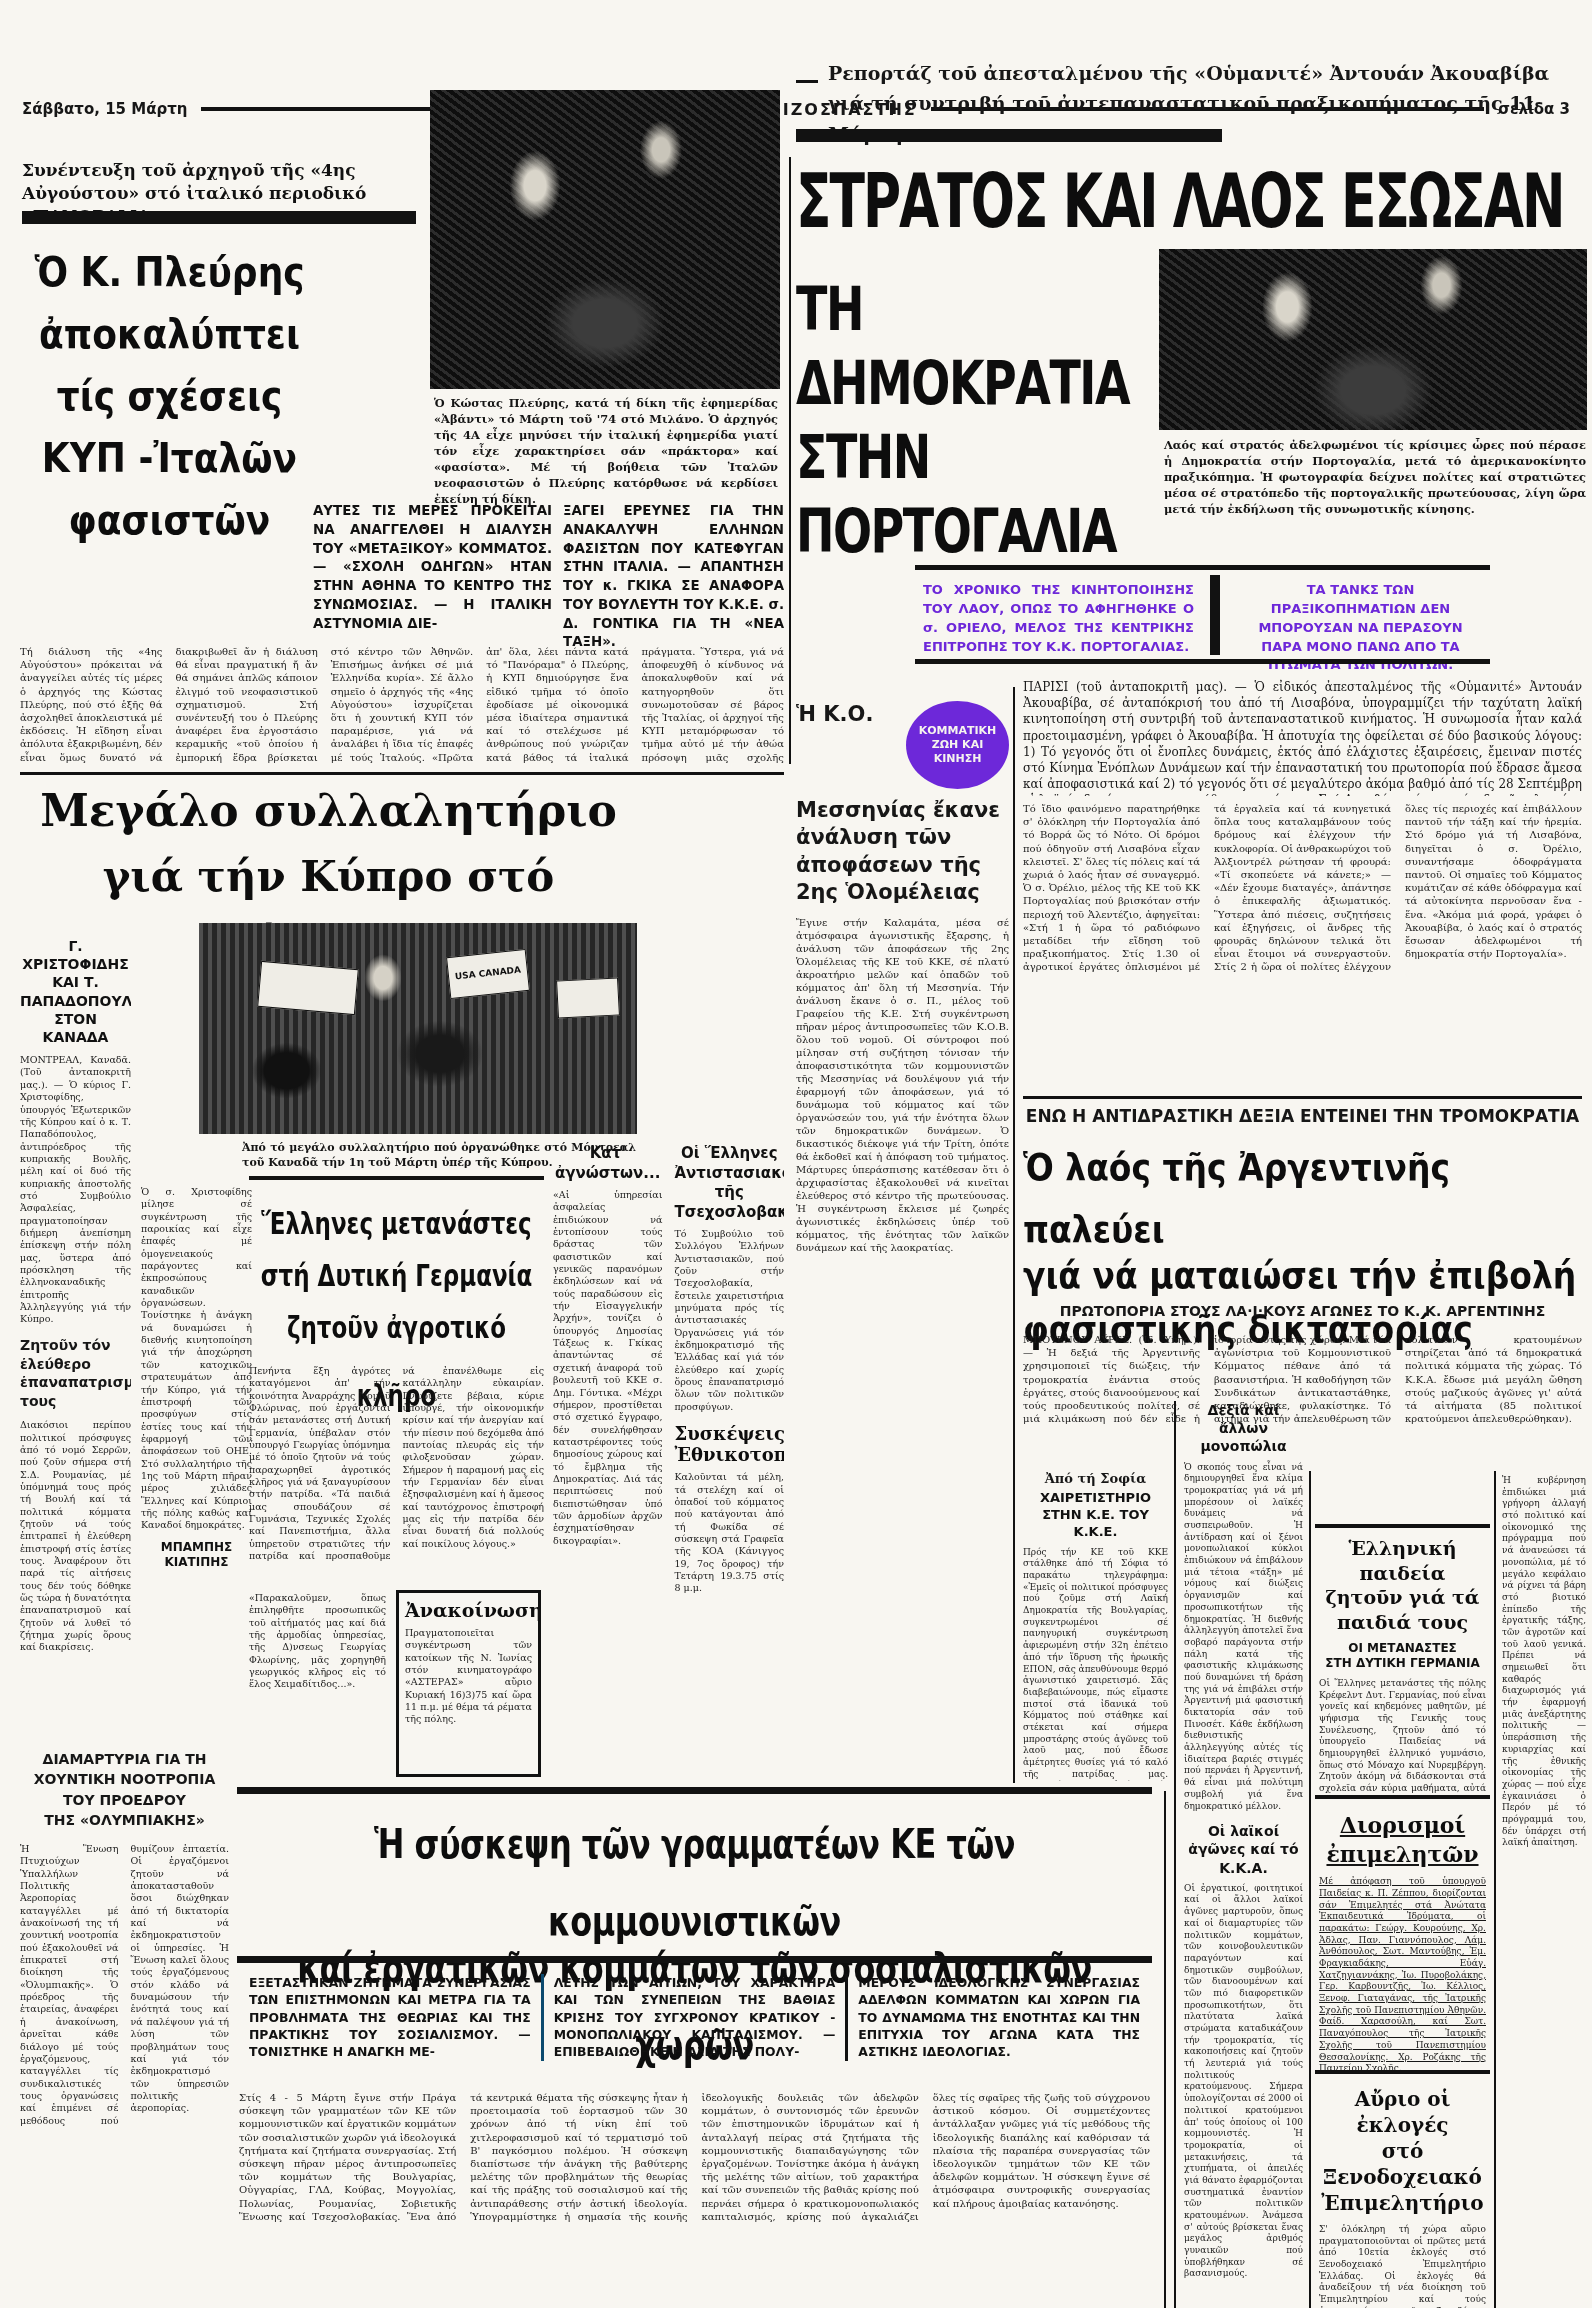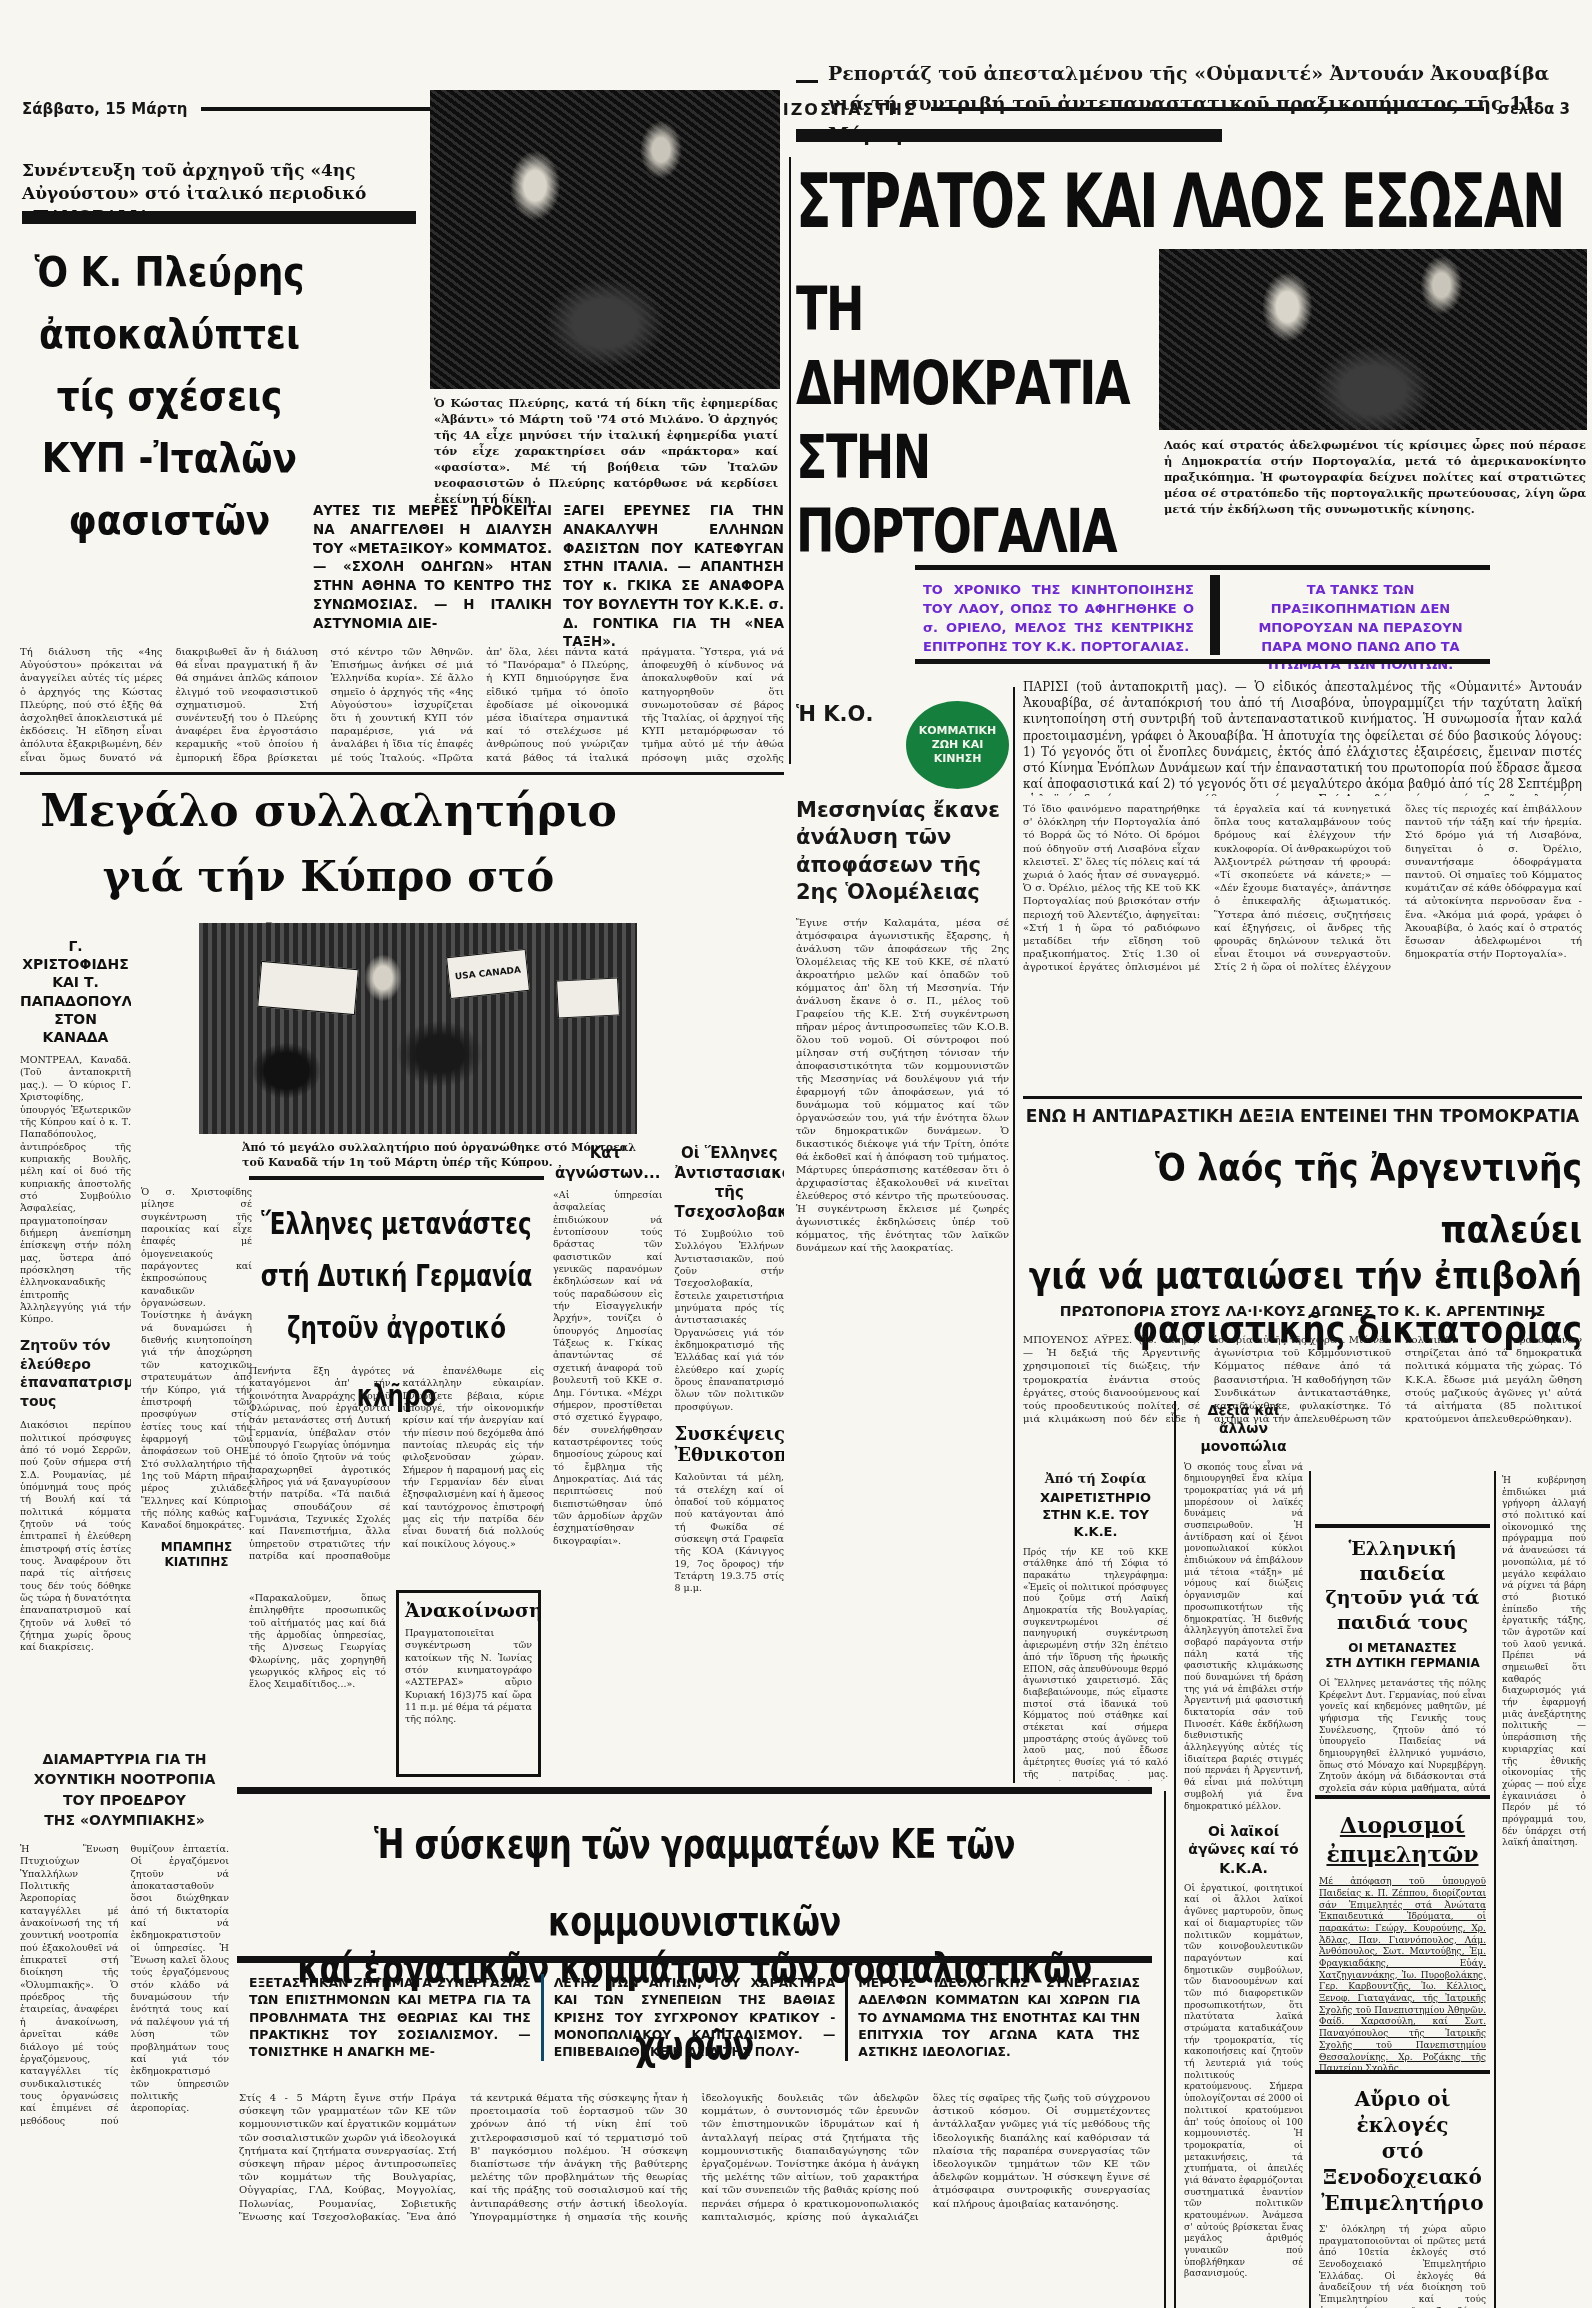--- a/index.html
+++ b/index.html
@@ -22,21 +22,21 @@
      repeating-linear-gradient(37deg, #2c2c2c 0 3px, #0e0e0e 3px 7px);
      background-color:#141414;}
   .photo2{background:
      radial-gradient(50px 40px at 20% 70%, #111 0 45%, rgba(0,0,0,0) 70%),
      radial-gradient(60px 46px at 55% 62%, #191919 0 40%, rgba(0,0,0,0) 72%),
      radial-gradient(30px 38px at 42% 26%, #d5d1c6 0 30%, rgba(0,0,0,0) 62%),
      repeating-linear-gradient(90deg, #4f4f4f 0 4px, #262626 4px 9px);
      background-color:#303030;}
   .sign{position:absolute;background:#efede6;border:1px solid #111;color:#111;
         font:700 9px/1.1 "DejaVu Sans", sans-serif;display:flex;align-items:center;justify-content:center;text-align:center;}
-  .badge{float:right;width:103px;height:88px;background:#15803d;border-radius:50%;color:#f6f4ee;
+  .badge{float:right;width:103px;height:88px;background:#6d28d9;border-radius:50%;color:#f6f4ee;
          display:flex;flex-direction:column;align-items:center;justify-content:center;
          font:700 11px/1.25 "DejaVu Sans", sans-serif;margin:0 0 8px 8px;text-align:center;}
   .cap{font:700 11.4px/1.4 "DejaVu Serif", serif;text-align:justify;color:#141414;}
   .byline{font:700 12px/1.3 "DejaVu Sans", sans-serif;text-align:center;color:#111;}
 </style>
 </head>
 <body>
 
 <div id="page">
 
@@ -143,21 +143,21 @@
     <div class="shc" style="font-size:15px;margin-bottom:6px;">Κατ' ἀγνώστων...</div>
     <div class="btxt-sm" style="font-size:9.5px;margin-bottom:10px;">«Αἱ ὑπηρεσίαι ἀσφαλείας ἐπιδιώκουν νά ἐντοπίσουν τούς δράστας τῶν φασιστικῶν καί γενικῶς παρανόμων ἐκδηλώσεων καί νά τούς παραδώσουν εἰς τήν Εἰσαγγελικήν Ἀρχήν», τονίζει ὁ ὑπουργός Δημοσίας Τάξεως κ. Γκίκας ἀπαντώντας σέ σχετική ἀναφορά τοῦ βουλευτῆ τοῦ ΚΚΕ σ. Δημ. Γόντικα. «Μέχρι σήμερον, προστίθεται στό σχετικό ἔγγραφο, δέν συνελήφθησαν καταστρέφοντες τούς δημοσίους χώρους καί τό ἔμβλημα τῆς Δημοκρατίας. Διά τάς περιπτώσεις πού διεπιστώθησαν ὑπό τῶν ἁρμοδίων ἀρχῶν ἐσχηματίσθησαν δικογραφίαι».</div>
     <div class="shc" style="font-size:15px;margin:6px 0;">Οἱ Ἕλληνες Ἀντιστασιακοί τῆς Τσεχοσλοβακίας</div>
     <div class="btxt-sm" style="font-size:9.5px;margin-bottom:10px;">Τό Συμβούλιο τοῦ Συλλόγου Ἑλλήνων Ἀντιστασιακῶν, πού ζοῦν στήν Τσεχοσλοβακία, ἔστειλε χαιρετιστήρια μηνύματα πρός τίς ἀντιστασιακές Ὀργανώσεις γιά τόν ἐκδημοκρατισμό τῆς Ἑλλάδας καί γιά τόν ἐλεύθερο καί χωρίς ὅρους ἐπαναπατρισμό ὅλων τῶν πολιτικῶν προσφύγων.</div>
     <div class="serifhead" style="font-size:18px;text-align:center;margin:6px 0;">Συσκέψεις Ἐθνικοτοπικῶν</div>
     <div class="btxt-sm" style="font-size:9.5px;">Καλοῦνται τά μέλη, τά στελέχη καί οἱ ὀπαδοί τοῦ κόμματος πού κατάγονται ἀπό τή Φωκίδα σέ σύσκεψη στά Γραφεῖα τῆς ΚΟΑ (Κάνιγγος 19, 7ος ὄροφος) τήν Τετάρτη 19.3.75 στίς 8 μ.μ.</div>
   </div>
 
   <div class="abs rule" style="left:1023px;top:1096px;width:559px;height:3px;"></div>
   <div class="abs" style="left:1023px;top:1106px;width:559px;text-align:center;font:700 17px 'DejaVu Sans', sans-serif;">ΕΝΩ Η ΑΝΤΙΔΡΑΣΤΙΚΗ ΔΕΞΙΑ ΕΝΤΕΙΝΕΙ ΤΗΝ ΤΡΟΜΟΚΡΑΤΙΑ</div>
-  <div class="abs" style="left:1023px;top:1136px;width:559px;text-align:right;">
+  <div class="abs" style="left:1023px;top:1136px;width:559px;text-align:left;">
     <div class="display" style="white-space:normal;font-size:33px;line-height:54px;transform:scaleY(1.15);transform-origin:top center;">Ὁ λαός τῆς Ἀργεντινῆς παλεύει</div>
     <div class="display" style="white-space:normal;font-size:33px;line-height:54px;transform:scaleY(1.15);transform-origin:top center;">γιά νά ματαιώσει τήν ἐπιβολή</div>
     <div class="display" style="white-space:normal;font-size:33px;line-height:54px;transform:scaleY(1.15);transform-origin:top center;">φασιστικῆς δικτατορίας</div>
   </div>
   <div class="abs" style="left:1023px;top:1303px;width:559px;text-align:center;font:700 14px 'DejaVu Sans', sans-serif;">ΠΡΩΤΟΠΟΡΙΑ ΣΤΟΥΣ ΛΑ·Ι·ΚΟΥΣ ΑΓΩΝΕΣ ΤΟ Κ. Κ. ΑΡΓΕΝΤΙΝΗΣ</div>
   <div class="abs btxt" style="left:1023px;top:1333px;width:559px;height:125px;overflow:hidden;column-count:3;column-gap:14px;">ΜΠΟΥΕΝΟΣ ΑΫΡΕΣ. (Ἰδ. Ὑπηρ.). — Ἡ δεξιά τῆς Ἀργεντινῆς χρησιμοποιεῖ τίς διώξεις, τήν τρομοκρατία ἐνάντια στούς ἐργάτες, στούς διανοούμενους καί τούς προοδευτικούς πολίτες, σέ μιά κλιμάκωση πού δέν εἶδε ἡ ἱστορία αὐτῆς τῆς χώρας. Μιά νέα ἀγωνίστρια τοῦ Κομμουνιστικοῦ Κόμματος πέθανε ἀπό τά βασανιστήρια. Ἡ καθοδήγηση τῶν Συνδικάτων ἀντικαταστάθηκε, καταδιώχθηκε, φυλακίστηκε. Τό αἴτημα γιά τήν ἀπελευθέρωση τῶν πολιτικῶν κρατουμένων στηρίζεται ἀπό τά δημοκρατικά πολιτικά κόμματα τῆς χώρας. Τό Κ.Κ.Α. ἔδωσε μιά μεγάλη ὤθηση στούς μαζικούς ἀγῶνες γι' αὐτά τά αἰτήματα (85 πολιτικοί κρατούμενοι ἀπελευθερώθηκαν).</div>
 
   <div class="abs" style="left:1023px;top:1471px;width:145px;height:310px;overflow:hidden;">
     <div style="font:700 13px 'DejaVu Serif', serif;text-align:center;margin-bottom:4px;">Ἀπό τή Σοφία</div>
     <div class="shc" style="font-size:13px;margin-bottom:6px;">ΧΑΙΡΕΤΙΣΤΗΡΙΟ ΣΤΗΝ Κ.Ε. ΤΟΥ Κ.Κ.Ε.</div>

